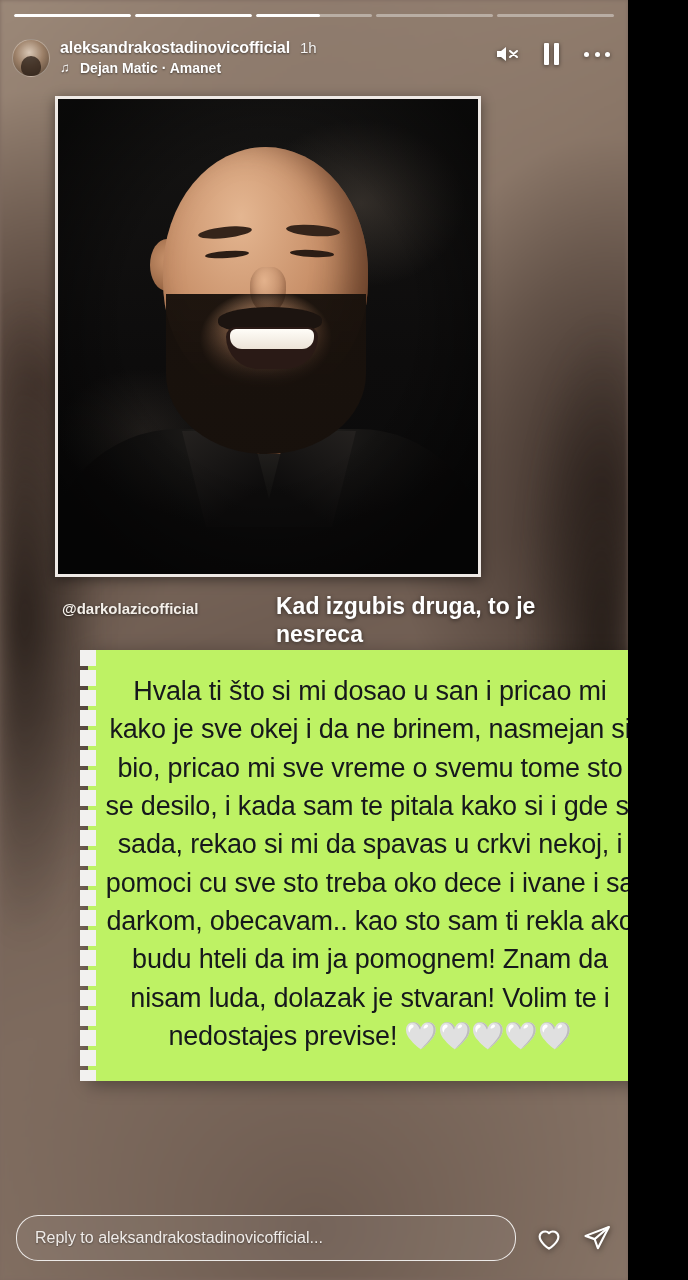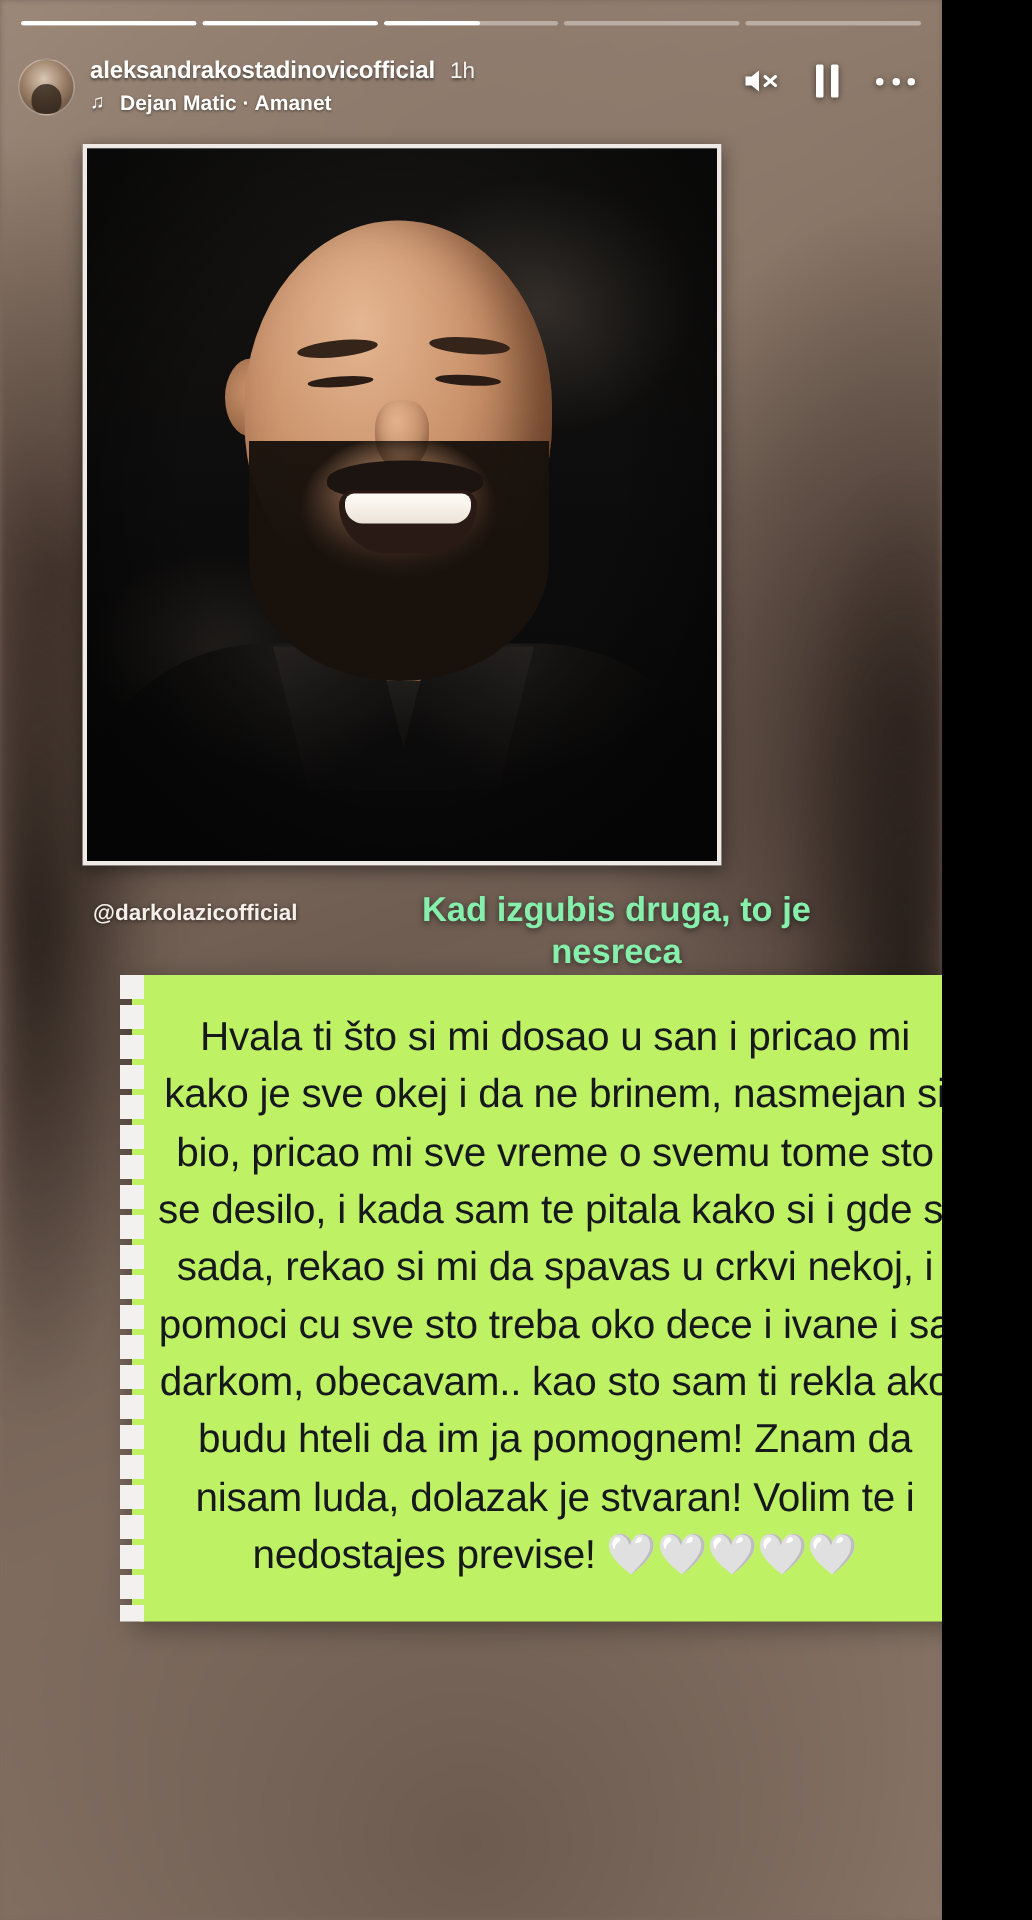--- a/index.html
+++ b/index.html
@@ -363,22 +363,21 @@
     text-shadow: 0 1px 3px rgba(0,0,0,.6);
     z-index: 30;
   }
 
   
   .headline {
     position: absolute;
     right: 82px;
     top: 592px;
     width: 270px;
-    text-align: center;
-    color: #86efac;
+    color: #ffffff;
     font-size: 23px;
     font-weight: bold;
     line-height: 1.22;
     text-shadow: 0 1px 4px rgba(0,0,0,.55);
     z-index: 30;
   }
 
   
   .note-card {
     position: absolute;
@@ -542,14 +541,30 @@
   </div>
 
   <div class="mention">@darkolazicofficial</div>
 
   <div class="headline">Kad izgubis druga, to je nesreca</div>
 
   <div class="note-card">
     <p class="note-text">Hvala ti što si mi dosao u san i pricao mi kako je sve okej i da ne brinem, nasmejan si bio, pricao mi sve vreme o svemu tome sto se desilo, i kada sam te pitala kako si i gde si sada, rekao si mi da spavas u crkvi nekoj, i pomoci cu sve sto treba oko dece i ivane i sa darkom, obecavam.. kao sto sam ti rekla ako budu hteli da im ja pomognem! Znam da nisam luda, dolazak je stvaran! Volim te i nedostajes previse! 🤍🤍🤍🤍🤍</p>
   </div>
 
+  <div class="bottom-bar">
+    <div class="reply-box">
+      <span class="reply-placeholder">Reply to aleksandrakostadinovicofficial...</span>
+    </div>
+    <div class="bottom-icon">
+      <svg width="30" height="30" viewBox="0 0 24 24" fill="none">
+        <path d="M12 20.5s-7.5-4.7-7.5-9.6A4.4 4.4 0 0 1 12 8.1a4.4 4.4 0 0 1 7.5 2.8c0 4.9-7.5 9.6-7.5 9.6z" stroke="#fff" stroke-width="1.7" stroke-linejoin="round"></path>
+      </svg>
+    </div>
+    <div class="bottom-icon">
+      <svg width="30" height="30" viewBox="0 0 24 24" fill="none">
+        <path d="M21.5 3.2 2.8 10.3l7.3 2.6 2.6 7.3z" stroke="#fff" stroke-width="1.7" stroke-linejoin="round"></path>
+        <path d="M21.5 3.2 10.1 12.9" stroke="#fff" stroke-width="1.7" stroke-linejoin="round"></path>
+      </svg>
+    </div>
+  </div>
 
 </div>
 
 </body></html>

